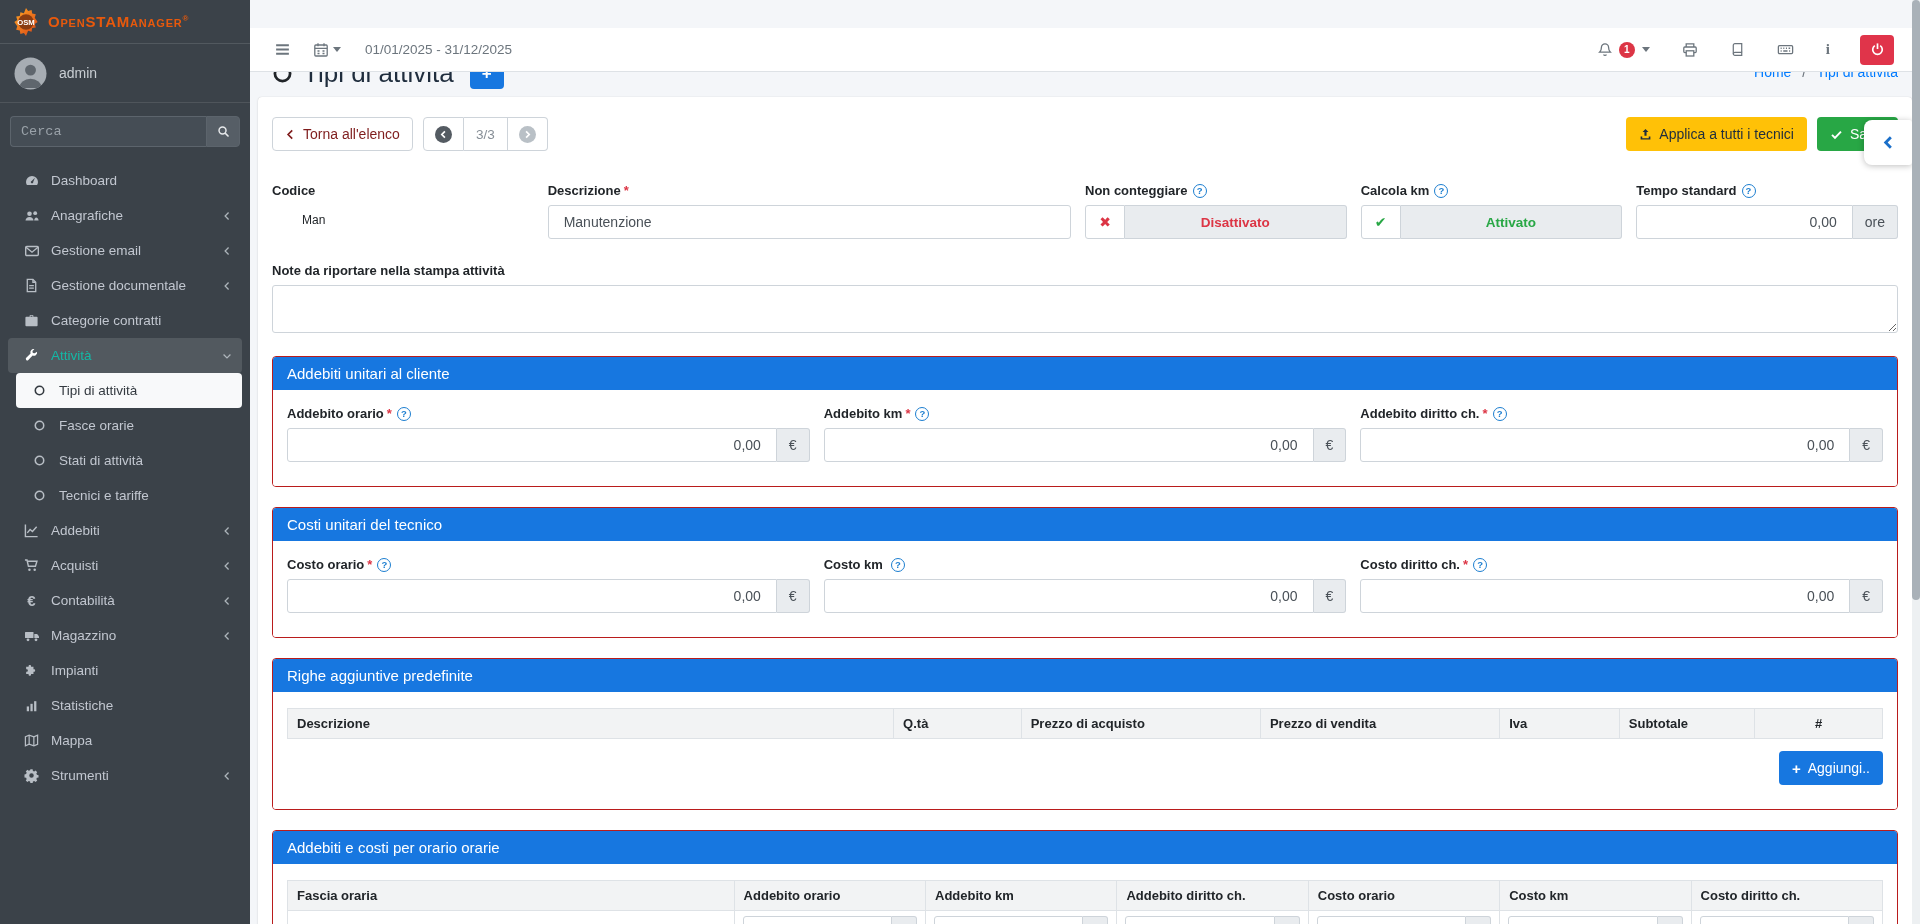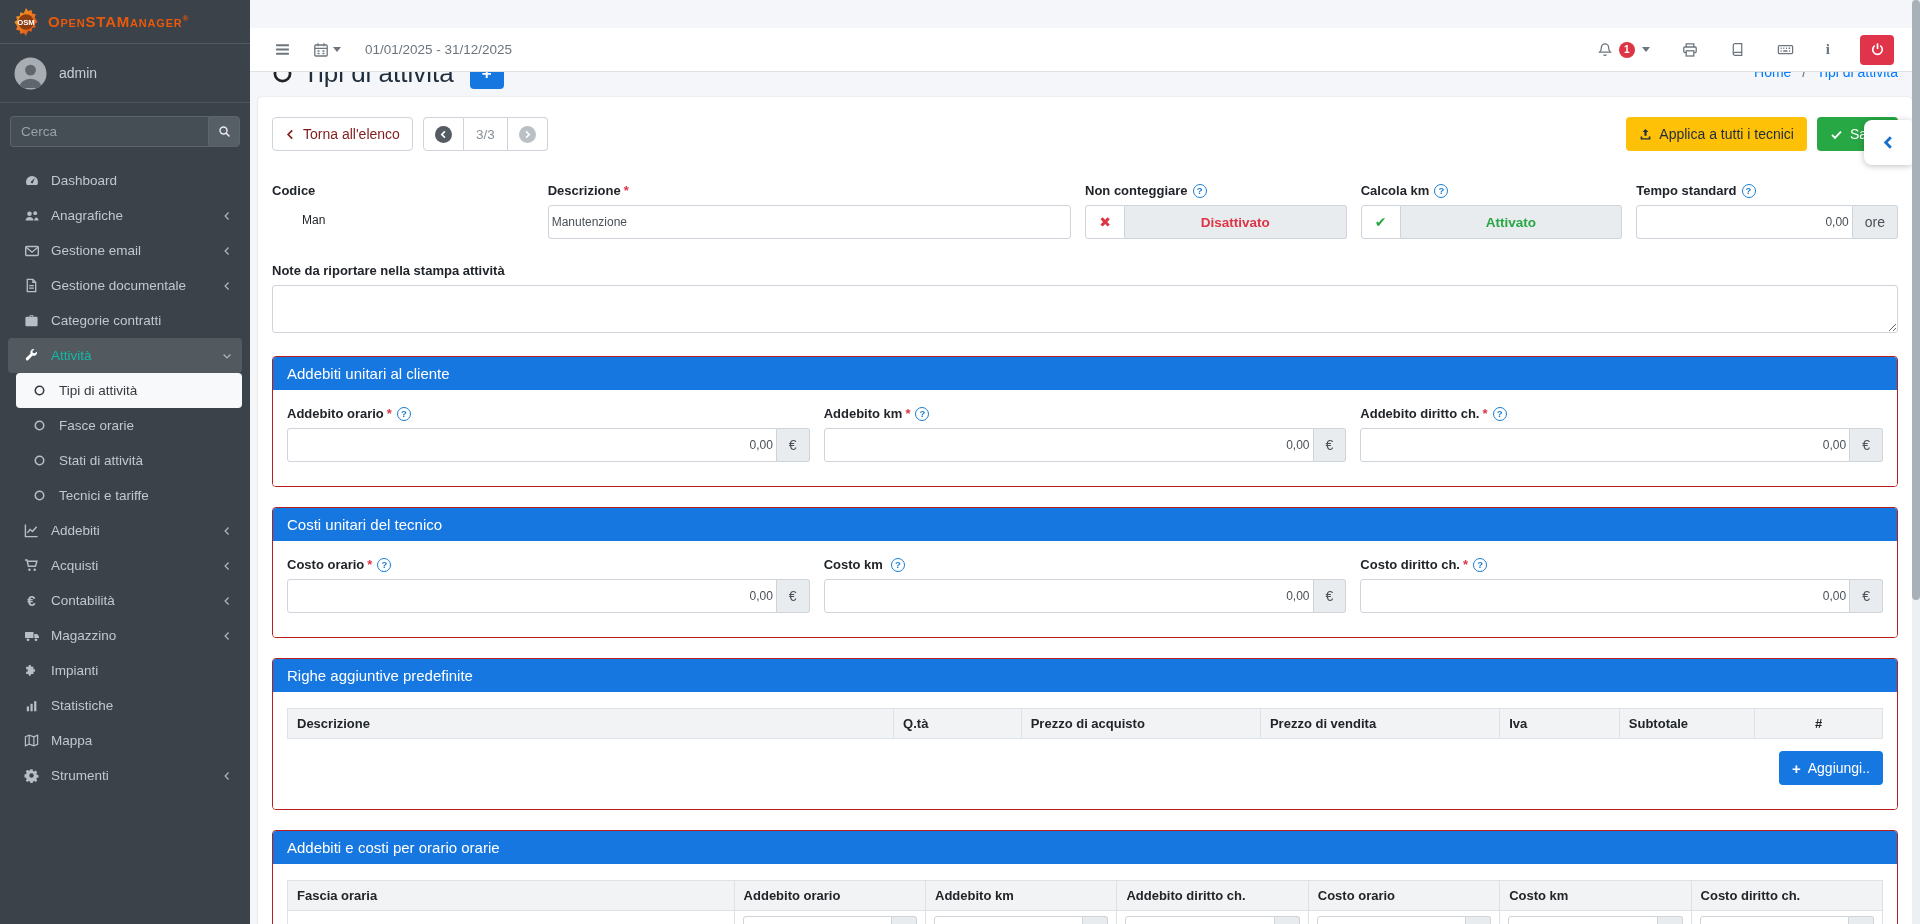--- a/index.html
+++ b/index.html
@@ -16,21 +16,21 @@
   
   .sidebar{position:fixed;left:0;top:0;width:250px;height:100%;background:var(--sidebar-bg);z-index:20;}
   .brand{height:44px;display:flex;align-items:center;gap:8px;padding:0 12px;border-bottom:1px solid rgba(255,255,255,.12);cursor:pointer;}
   .brand-text{color:var(--brand-orange);font-weight:700;font-size:15px;letter-spacing:.8px;font-variant:small-caps;}
   .brand-text sup{font-size:8px;}
   .user-panel{height:59px;display:flex;align-items:center;gap:12px;padding:0 14px;border-bottom:1px solid rgba(255,255,255,.1);}
   .user-name{color:#c9ced3;font-size:14px;text-decoration:none;cursor:pointer;}
   .sidebar-search{display:flex;margin:13px 10px 6px;}
   .sidebar-search input{
     flex:1;background:#454d55;border:1px solid #5c646c;border-right:none;border-radius:4px 0 0 4px;
-    padding:6px 10px;color:#c9ced3;font-size:13.5px;height:31px;outline:none;font-family:Liberation Sans, sans-serif;
+    padding:6px 10px;color:#c9ced3;font-size:13.5px;height:31px;outline:none;font-family:Liberation Mono, monospace;
   }
   .sidebar-search input::placeholder{color:#9aa2a9;}
   .sidebar-search button{
     width:34px;background:#565e66;border:1px solid #5c646c;border-radius:0 4px 4px 0;color:#e8eaec;
     display:flex;align-items:center;justify-content:center;cursor:pointer;
   }
   .menu{padding:10px 0 0;}
   .menu-item{
     height:35px;display:flex;align-items:center;gap:10px;padding:0 10px 0 14px;margin:0 8px;border-radius:4px;
     color:#c2c7d0;font-size:13.5px;cursor:pointer;
@@ -88,21 +88,21 @@
   }
   
   .form-row{display:grid;grid-template-columns:1fr 2fr 1fr 1fr 1fr;gap:14px;margin-bottom:24px;}
   .fld label{display:flex;align-items:center;gap:5px;font-size:13px;font-weight:700;color:#212529;margin-bottom:7px;}
   .req{color:var(--danger);margin-left:-2px;}
   .qmark{
     width:14px;height:14px;border-radius:50%;border:1.4px solid #1c7ed0;color:#1c7ed0;font-size:9.5px;font-weight:700;
     display:inline-flex;align-items:center;justify-content:center;flex:none;
   }
   .plain-value{padding:8px 2px 0 30px;font-size:12px;color:#212529;}
-  .input{width:100%;height:34px;border:1px solid #ced4da;border-radius:3px;padding:6px 3px;font-size:12px;color:#495057;font-family:inherit;outline:none;background:#fff;}
+  .input{width:100%;height:34px;border:1px solid #ced4da;border-radius:3px;padding:6px 15px;font-size:14px;color:#495057;font-family:inherit;outline:none;background:#fff;}
   .igroup{display:flex;height:34px;}
   .igroup .input{border-radius:3px 0 0 3px;flex:1;min-width:0;}
   .input.num{text-align:right;}
   .addon{
     background:#e9ecef;border:1px solid #ced4da;border-left:none;border-radius:0 3px 3px 0;
     display:flex;align-items:center;justify-content:center;padding:0 12px;color:#495057;font-size:14px;flex:none;
   }
   .toggle{display:flex;height:34px;}
   .toggle .t-icon{
     width:40px;background:#fff;border:1px solid #ced4da;border-radius:3px 0 0 3px;

